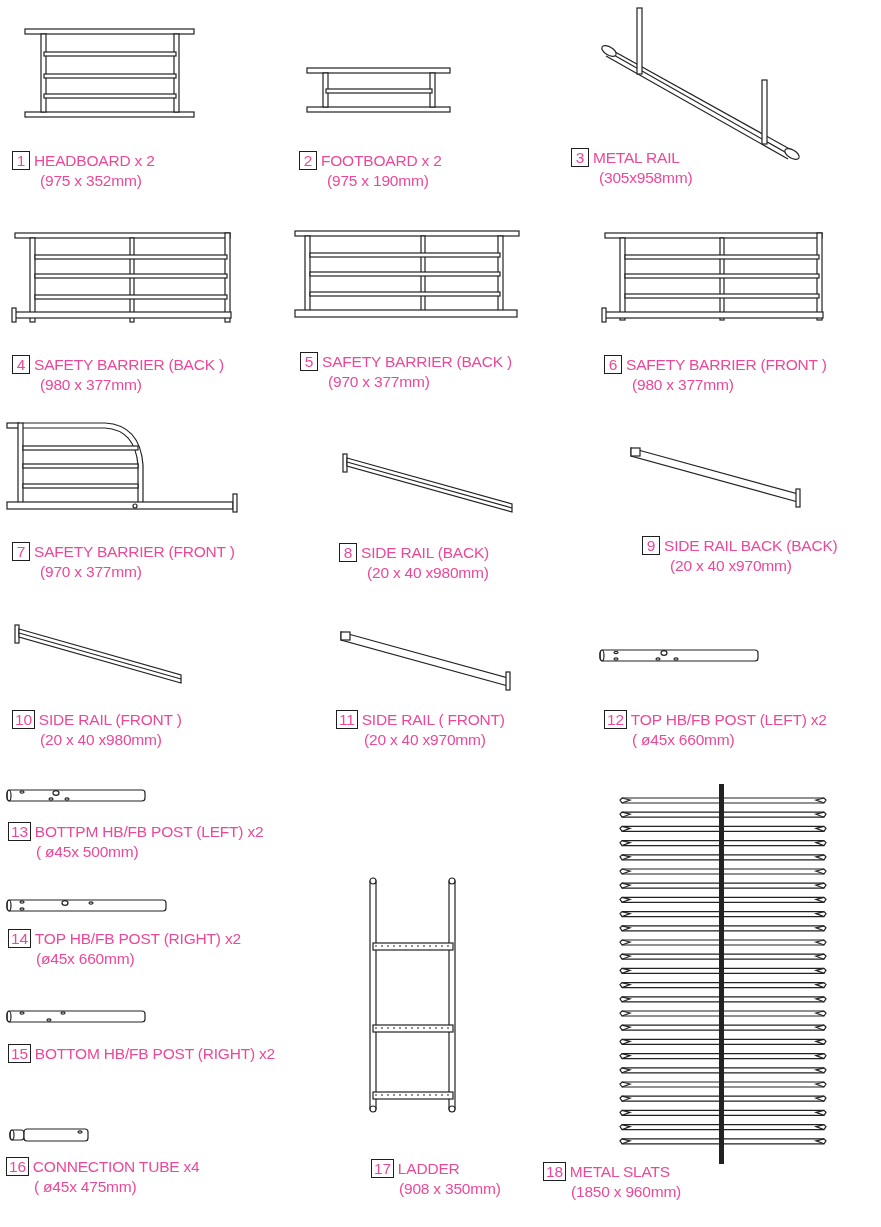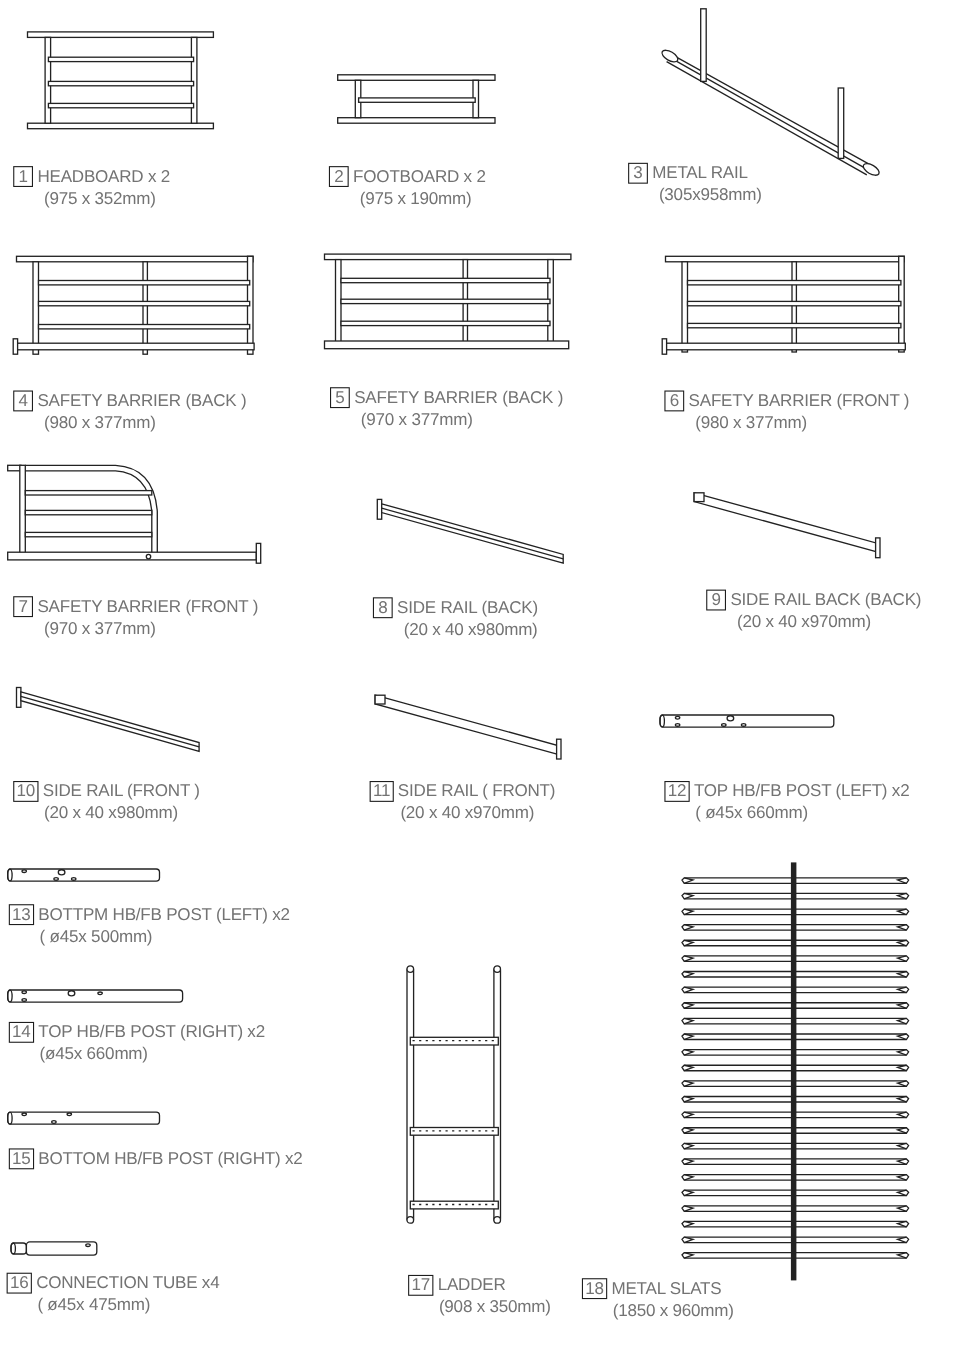--- a/index.html
+++ b/index.html
@@ -1,20 +1,20 @@
 <!DOCTYPE html>
 <html><head>
 <meta charset="utf-8">
 <style>
   html, body { margin: 0; padding: 0; background: #ffffff; }
   body { width: 881px; height: 1227px; position: relative; overflow: hidden;
          font-family: "Liberation Sans", "DejaVu Sans", sans-serif; color: #222; }
   .part { position: absolute; }
   .drawing { position: absolute; }
-  .label { position: absolute; white-space: nowrap; font-size: 15.5px; line-height: 20px; color: #737373; letter-spacing: -0.2px; }
+  .label { position: absolute; white-space: nowrap; font-size: 15.5px; line-height: 20px; color: #ec4899; letter-spacing: -0.2px; }
   .label .num { display: inline-block; border: 1.5px solid #1e1e1e; padding: 0 2px; min-width: 12px; text-align: center; line-height: 17px; margin-right: 4px; font-size: 15.5px; }
   .label .dims { display: block; padding-left: 28px; }
   .label .dims2 { display: block; padding-left: 28px; }
   svg { overflow: visible; }
   svg .s { fill: #fff; stroke: #222; stroke-width: 1.2; }
   svg .l { fill: none; stroke: #222; stroke-width: 1.2; }
   svg .d { fill: #222; }
 </style>
 </head>
 <body>
@@ -400,17 +400,17 @@
         <path class="l" d="M4 340.59999999999997 L12 342.59999999999997 L4 345.59999999999997"></path>
         <path class="l" d="M206 340.59999999999997 L198 342.59999999999997 L206 345.59999999999997"></path>
       </g>
       <g>
         <path class="s" d="M4 354.79999999999995 H206 L208 356.79999999999995 L206 359.79999999999995 H4 L2 356.79999999999995 Z"></path>
         <path class="l" d="M4 354.79999999999995 L12 356.79999999999995 L4 359.79999999999995"></path>
         <path class="l" d="M206 354.79999999999995 L198 356.79999999999995 L206 359.79999999999995"></path>
       </g>
       <rect class="d" x="101" y="0" width="5" height="380"></rect>
   </svg>
-  <div class="label" style="left:529px;top:1162px">
+  <div class="label" style="left:543px;top:1162px">
     <span class="num">18</span><span>METAL SLATS</span>
     <span class="dims2">(1850 x 960mm)</span>
   </div>
 </div>
 
 </body></html>

